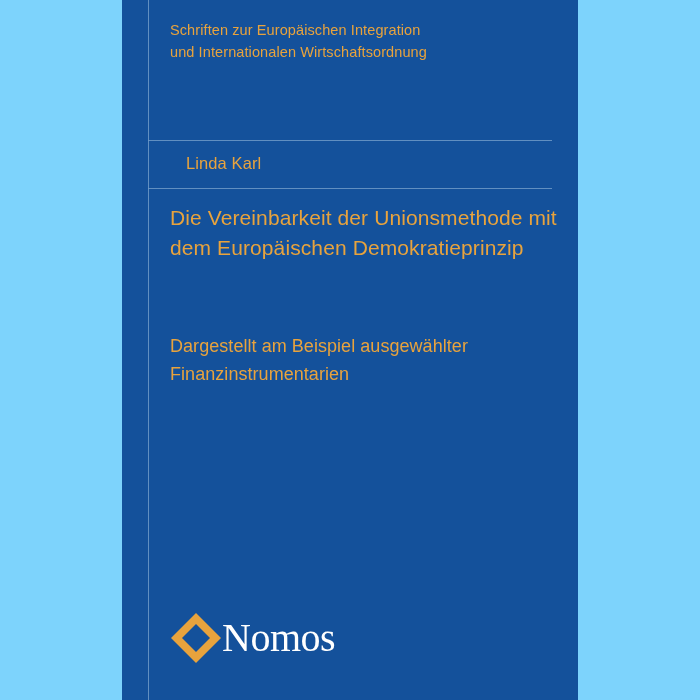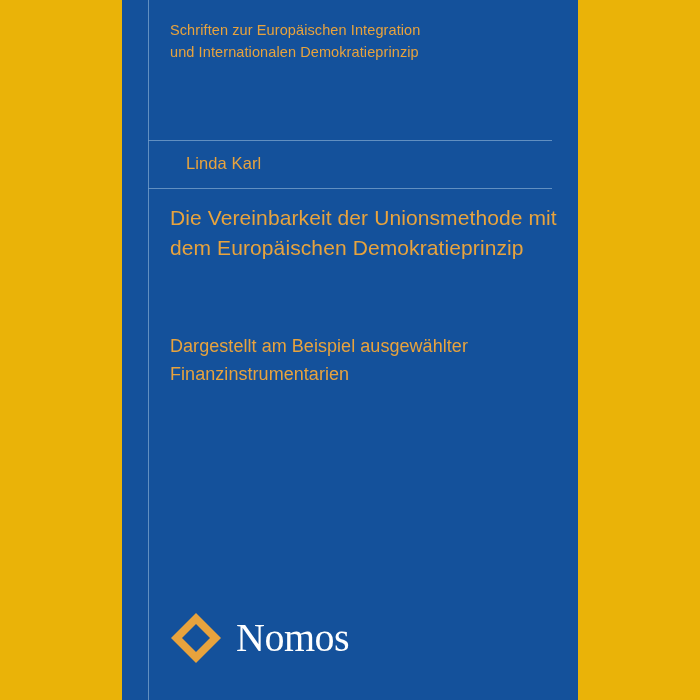--- a/index.html
+++ b/index.html
@@ -10,21 +10,21 @@
   body {
     width: 700px;
     height: 700px;
     font-family: "Liberation Sans", sans-serif;
     overflow: hidden;
   }
   .page {
     position: relative;
     width: 700px;
     height: 700px;
-    background: #eab308;
+    background: #7dd3fc;
   }
   
   .cover {
     position: absolute;
     left: 122px;
     top: 0;
     width: 456px;
     height: 700px;
     background: #14519b;
     overflow: hidden;
@@ -95,21 +95,20 @@
     letter-spacing: .05px;
   }
 
   
   .logo {
     position: absolute;
     left: 48px;
     bottom: 36px;
     display: flex;
     align-items: center;
-    gap: 14px;
   }
   .logo-mark {
     width: 52px;
     height: 52px;
     flex: 0 0 auto;
   }
   .logo-word {
     color: #ffffff;
     font-size: 40px;
     line-height: 1;
@@ -122,21 +121,21 @@
 
 <div class="page">
   <div class="cover">
 
     <div class="v-rule"></div>
     <div class="h-rule top"></div>
     <div class="h-rule mid"></div>
 
     <div class="series">
       <div>Schriften zur Europäischen Integration</div>
-      <div>und Internationalen Demokratieprinzip</div>
+      <div>und Internationalen Wirtschaftsordnung</div>
     </div>
 
     <div class="author">Linda Karl</div>
 
     <div class="title">Die Vereinbarkeit der Unionsmethode mit dem Europäischen Demokratieprinzip</div>
 
     <div class="subtitle">
       <div>Dargestellt am Beispiel ausgewählter Finanzinstrumentarien</div>
     </div>
 

